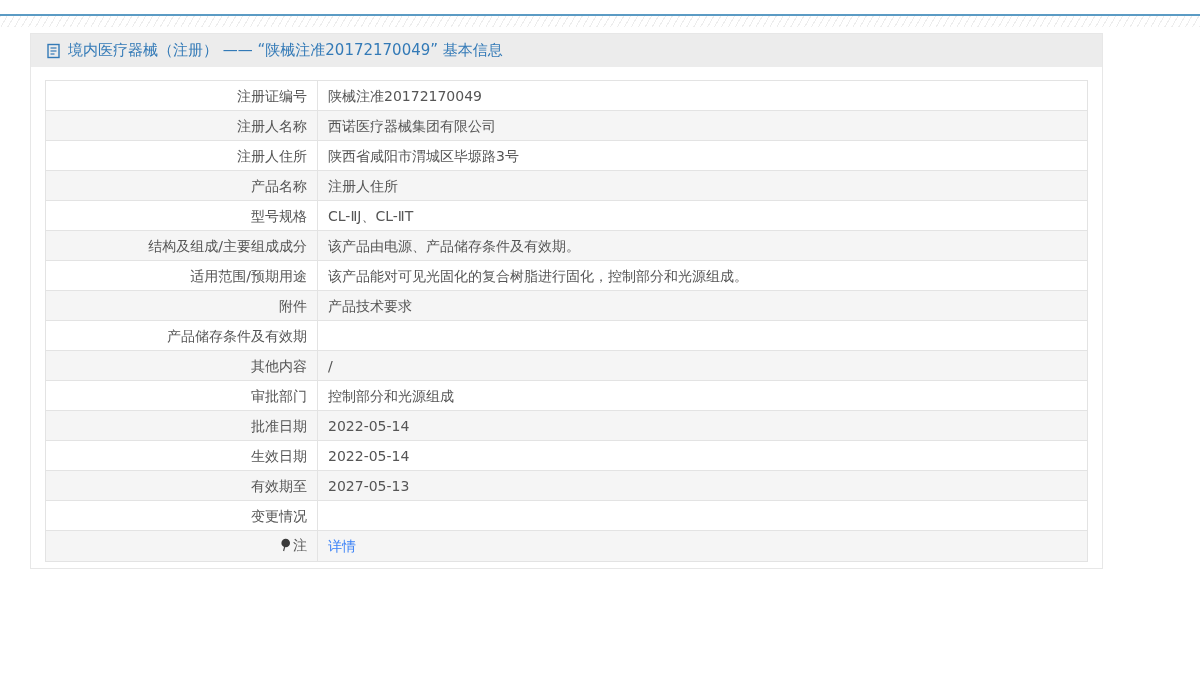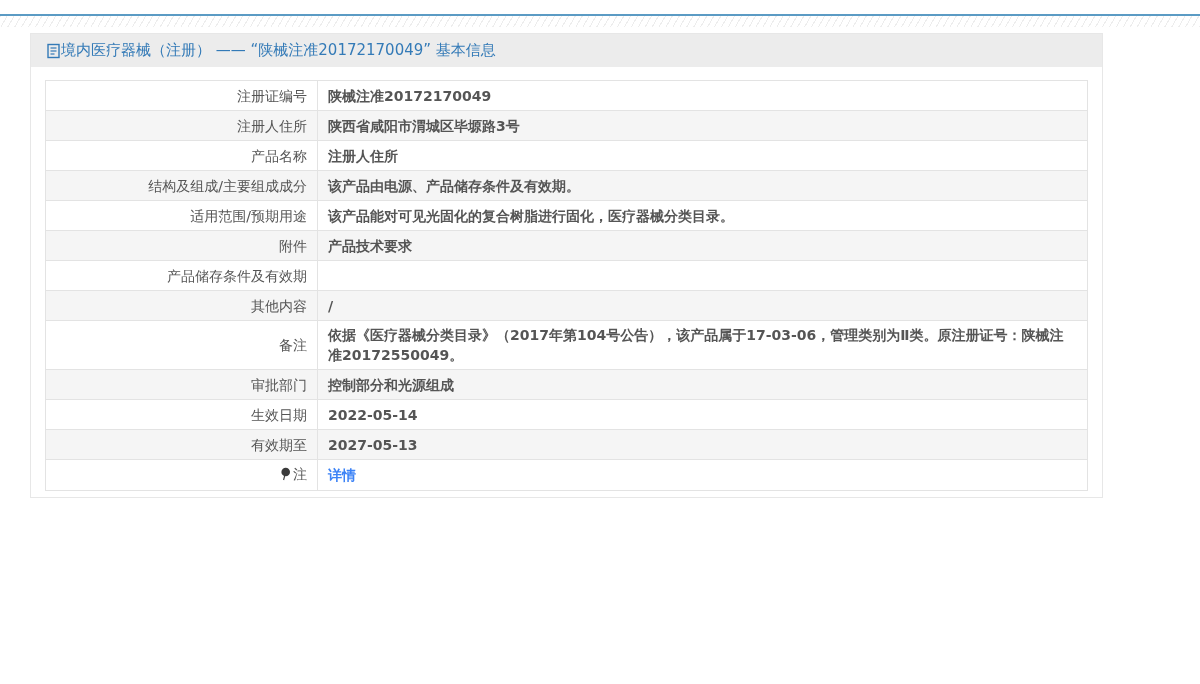--- a/index.html
+++ b/index.html
@@ -25,20 +25,21 @@
     width:1073px;
     background:#ffffff;
     border:1px solid #e7e7e7;
   }
   .panel-header {
     background:#ececec;
     height:33px;
     padding:0 15px;
     display:flex;
     align-items:center;
+    gap:7px;
     color:#337ab7;
     font-size:15px;
     white-space:nowrap;
   }
   .doc-ico { display:inline-flex; flex:0 0 auto; }
   .panel-body { padding:13px 14px 6px 14px; }
 
   
   table.info {
     width:100%;
@@ -54,21 +55,21 @@
     line-height:20px;
     vertical-align:middle;
   }
   table.info tr:nth-child(even) { background:#f5f5f5; }
   td.label-cell {
     width:272px;
     text-align:right;
     color:#555555;
     white-space:nowrap;
   }
-  td.value-cell { word-break:break-all;font-weight:bold; }
+  td.value-cell { word-break:break-all; }
   a.detail-link { color:#3b82f6; text-decoration:none; cursor:pointer; }
   .note-ico { display:inline-block; vertical-align:-2px; margin-right:2px; }
 </style>
 </head>
 <body>
 
 <div class="top-strip"></div>
 
 <div class="panel">
   <div class="panel-header">
@@ -83,62 +84,74 @@
     <span>境内医疗器械（注册） —— “陕械注准20172170049” 基本信息</span>
   </div>
   <div class="panel-body">
     <table class="info">
       <tbody id="table-body">
           <tr>
             <td class="label-cell"><span>注册证编号</span></td>
             <td class="value-cell"><span>陕械注准20172170049</span></td>
           </tr>
           <tr>
+            <td class="label-cell"><span>注册人名称</span></td>
+            <td class="value-cell"><span>西诺医疗器械集团有限公司</span></td>
+          </tr>
+          <tr>
             <td class="label-cell"><span>注册人住所</span></td>
             <td class="value-cell"><span>陕西省咸阳市渭城区毕塬路3号</span></td>
           </tr>
           <tr>
             <td class="label-cell"><span>产品名称</span></td>
             <td class="value-cell"><span>注册人住所</span></td>
           </tr>
           <tr>
+            <td class="label-cell"><span>型号规格</span></td>
+            <td class="value-cell"><span>CL-ⅡJ、CL-ⅡT</span></td>
+          </tr>
+          <tr>
             <td class="label-cell"><span>结构及组成/主要组成成分</span></td>
             <td class="value-cell"><span>该产品由电源、产品储存条件及有效期。</span></td>
           </tr>
           <tr>
             <td class="label-cell"><span>适用范围/预期用途</span></td>
-            <td class="value-cell"><span>该产品能对可见光固化的复合树脂进行固化，医疗器械分类目录。</span></td>
+            <td class="value-cell"><span>该产品能对可见光固化的复合树脂进行固化，控制部分和光源组成。</span></td>
           </tr>
           <tr>
             <td class="label-cell"><span>附件</span></td>
             <td class="value-cell"><span>产品技术要求</span></td>
           </tr>
           <tr>
             <td class="label-cell"><span>产品储存条件及有效期</span></td>
             <td class="value-cell"><span></span></td>
           </tr>
           <tr>
             <td class="label-cell"><span>其他内容</span></td>
             <td class="value-cell"><span>/</span></td>
           </tr>
           <tr>
-            <td class="label-cell"><span>备注</span></td>
-            <td class="value-cell"><span>依据《医疗器械分类目录》（2017年第104号公告），该产品属于17-03-06，管理类别为Ⅱ类。原注册证号：陕械注准20172550049。</span></td>
+            <td class="label-cell"><span>审批部门</span></td>
+            <td class="value-cell"><span>控制部分和光源组成</span></td>
           </tr>
           <tr>
-            <td class="label-cell"><span>审批部门</span></td>
-            <td class="value-cell"><span>控制部分和光源组成</span></td>
+            <td class="label-cell"><span>批准日期</span></td>
+            <td class="value-cell"><span>2022-05-14</span></td>
           </tr>
           <tr>
             <td class="label-cell"><span>生效日期</span></td>
             <td class="value-cell"><span>2022-05-14</span></td>
           </tr>
           <tr>
             <td class="label-cell"><span>有效期至</span></td>
             <td class="value-cell"><span>2027-05-13</span></td>
+          </tr>
+          <tr>
+            <td class="label-cell"><span>变更情况</span></td>
+            <td class="value-cell"><span></span></td>
           </tr>
           <tr>
             <td class="label-cell"><span class="note-ico"><svg width="11" height="14" viewBox="0 0 11 14">
                   <circle cx="5.7" cy="5" r="4.3" fill="#3a3a3a"></circle>
                   <path d="M4.6 9 L3.6 13" stroke="#3a3a3a" stroke-width="1.1" fill="none"></path>
                 </svg></span><span>注</span></td>
             <td class="value-cell"><a class="detail-link" href="#">详情</a></td>
           </tr>
         </tbody>
     </table>

